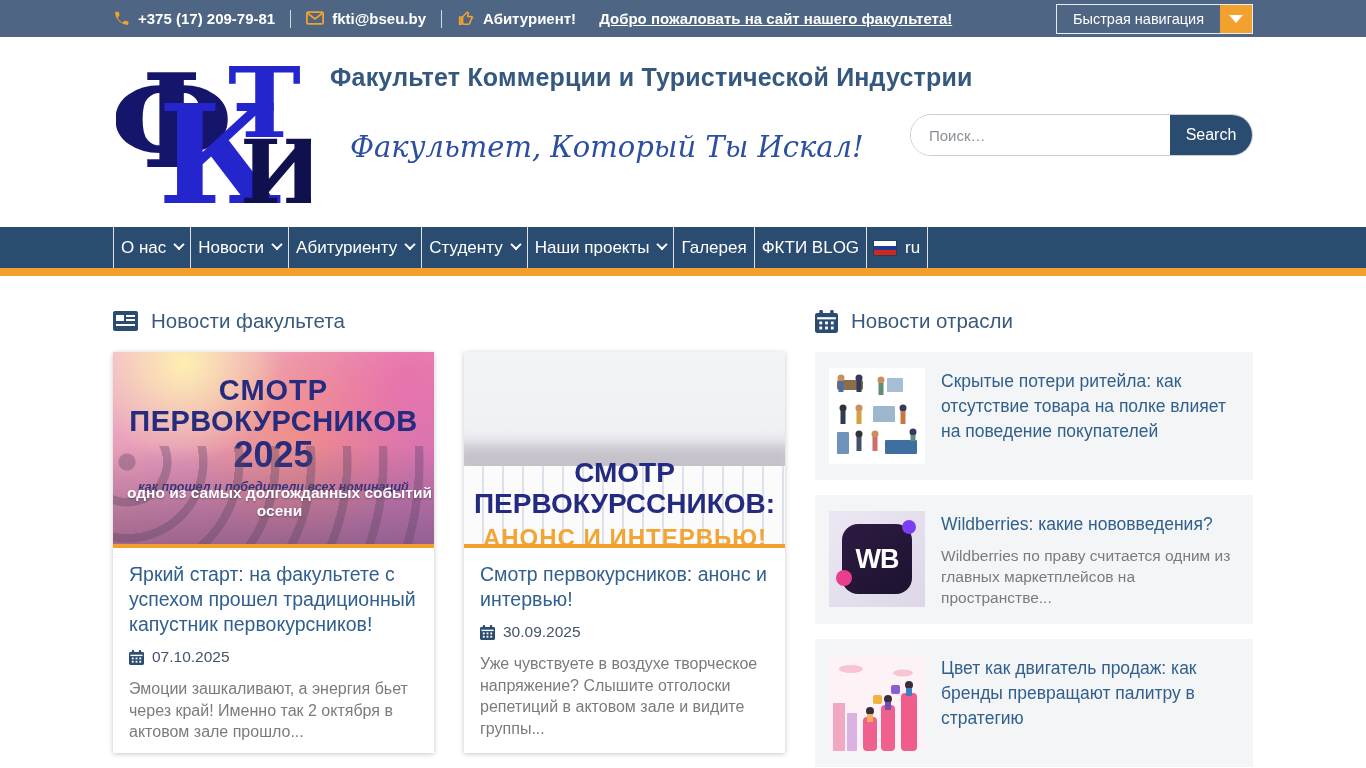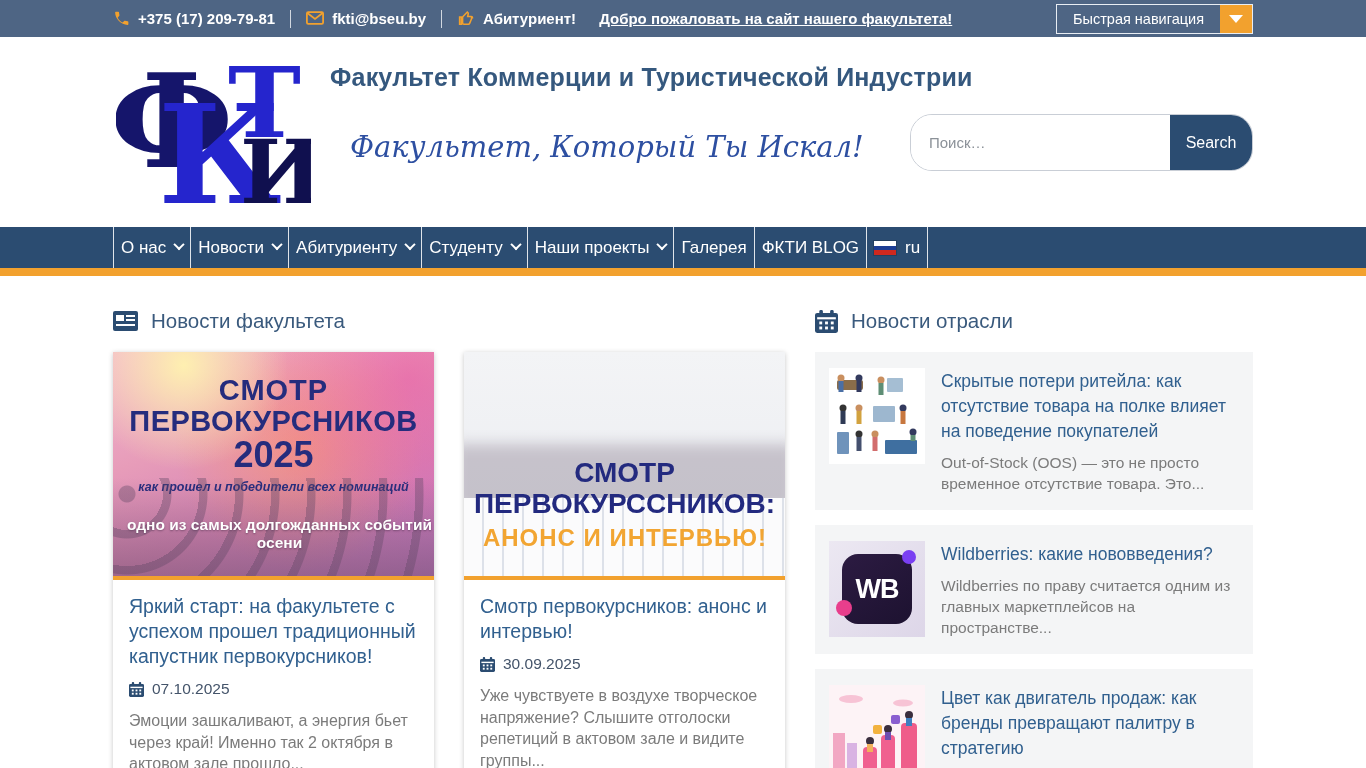--- a/index.html
+++ b/index.html
@@ -19,21 +19,21 @@
   .qn-label { display:flex; align-items:center; padding:0 16px; font-size:14.5px; color:#fff; }
   .qn-arrow { width:32px; background:#f2a12e; display:flex; align-items:center; justify-content:center; }
   .qn-arrow .tri { width:0; height:0; border-left:7px solid transparent; border-right:7px solid transparent; border-top:8px solid #fff; }
 
   
   .header { height:190px; background:#fff; }
   .header-inner { height:100%; }
   .logo { position:absolute; left:3px; top:16px; width:195px; height:152px; cursor:pointer; }
   .site-title { position:absolute; left:217px; top:26px; font-size:25px; font-weight:bold; color:#35587e; letter-spacing:.2px; }
   .tagline { position:absolute; left:237px; top:93px; font-family:"DejaVu Serif", serif; font-style:italic; font-size:29px; color:#2d4fa1; }
-  .search { position:absolute; right:0; top:77px; width:343px; height:57px; display:flex; border:1px solid #c9ced6; border-radius:22px; overflow:hidden; background:#fff; }
+  .search { position:absolute; right:0; top:77px; width:343px; height:42px; display:flex; border:1px solid #c9ced6; border-radius:22px; overflow:hidden; background:#fff; }
   .search input { flex:1; border:0; outline:none; padding:0 18px; font-size:15px; color:#333; font-family:"Liberation Sans",sans-serif; }
   .search input::placeholder { color:#8b9198; }
   .search button { width:82px; border:0; background:#2b4c71; color:#fff; font-size:16px; cursor:pointer; font-family:"Liberation Sans",sans-serif; }
 
   
   .nav { height:41px; background:#2b4c71; }
   .nav-inner { display:flex; height:100%; }
   .nav-item { display:flex; align-items:center; gap:9px; padding:0 7px; color:#fff; font-size:17px; text-decoration:none; border-left:1px solid rgba(255,255,255,.85); cursor:pointer; }
   .nav-item:last-child { border-right:1px solid rgba(255,255,255,.85); }
   .chev { width:8px; height:8px; border-right:2px solid #fff; border-bottom:2px solid #fff; transform:rotate(45deg) translate(-1px,-1px); margin-top:-3px; }
@@ -43,21 +43,21 @@
   
   .main { display:flex; gap:30px; padding-top:33px; }
   .col-left { width:672px; }
   .col-right { width:438px; }
   .section-head { display:flex; align-items:center; gap:13px; margin-bottom:19px; }
   .section-head h2 { font-size:20.5px; font-weight:normal; color:#3a5a7d; }
   .section-head svg { display:block; }
 
   .cards { display:flex; gap:30px; }
   .news-card { width:321px; background:#fff; box-shadow:0 1px 5px rgba(0,0,0,.22); cursor:pointer; }
-  .card-img { position:relative; height:228px; border-bottom:4px solid #f2a12e; overflow:hidden; }
+  .card-img { position:relative; height:196px; border-bottom:4px solid #f2a12e; overflow:hidden; }
   .card-body { padding:14px 16px 10px; }
   .post-title { font-size:19.5px; line-height:25px; font-weight:normal; color:#31608f; margin-bottom:11px; cursor:pointer; }
   .post-date { display:flex; align-items:center; gap:8px; font-size:15.5px; color:#44546a; margin-bottom:12px; }
   .post-excerpt { font-size:16px; line-height:21.5px; color:#7b7b7b; }
 
   
   .img-smotr1 { background:
       radial-gradient(circle at 22% 6%, rgba(255,243,175,.95) 0, rgba(255,243,175,0) 32%),
       radial-gradient(circle at 92% 12%, rgba(235,80,160,.5) 0, transparent 45%),
       radial-gradient(circle at 58% 42%, rgba(255,150,95,.55) 0, transparent 55%),
@@ -315,21 +315,20 @@
               <rect x="27.5" y="69" width="5" height="14" fill="#44506e"></rect>
             <circle cx="46" cy="66" r="3.5" fill="#c98f5f"></circle>
               <rect x="43.5" y="69" width="5" height="14" fill="#d26d6d"></rect>
             <rect x="56" y="72" width="32" height="14" rx="1" fill="#3f6fa0"></rect>
             <circle cx="84" cy="64" r="3.5" fill="#333a5e"></circle>
               <rect x="81.5" y="67" width="5" height="6" fill="#5e8e75"></rect>
           </svg>
         </div>
         <div class="ind-text">
           <h3>Скрытые потери ритейла: как отсутствие товара на полке влияет на поведение покупателей</h3>
-          <p>Out-of-Stock (OOS) — это не просто временное отсутствие товара. Это...</p>
         </div>
       </article>
 
       <article class="ind-card">
         <div class="thumb thumb-wb">
           <div class="wb-badge">
             <span>WB</span>
             <i class="wb-dot-pink"></i>
             <i class="wb-dot-purple"></i>
           </div>

